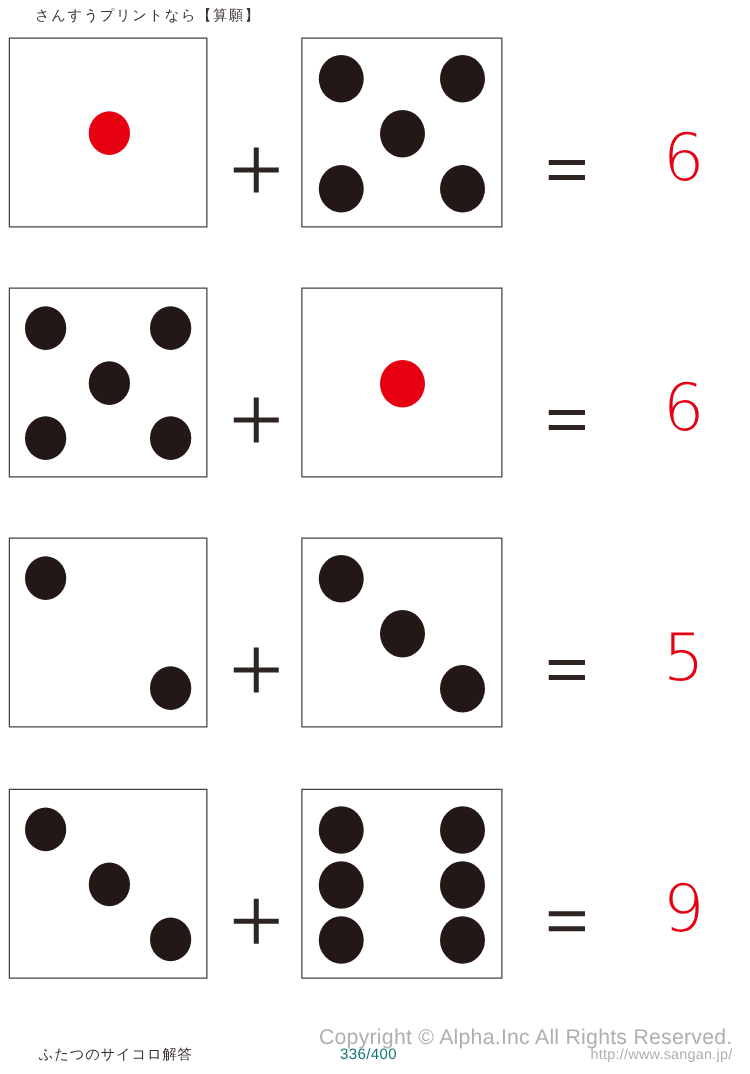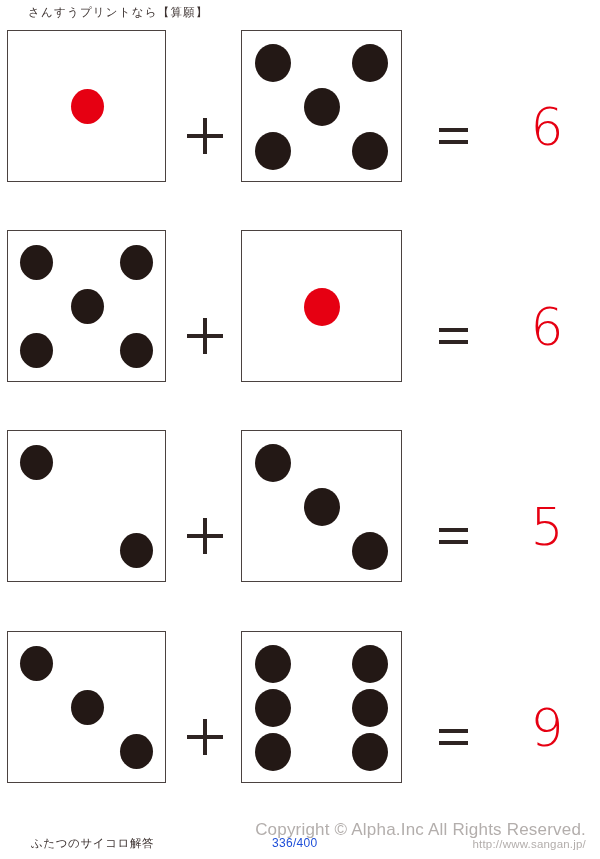--- a/index.html
+++ b/index.html
@@ -167,21 +167,21 @@
     color: #3c3230;
     white-space: nowrap;
     font-family: "DejaVu Sans", sans-serif;
     text-align: center;
   }
   .footer-page {
     position: absolute;
     left: 272px;
     top: 18px;
     font-size: 12px;
-    color: #1d4ed8;
+    color: #0f766e;
     letter-spacing: 0.3px;
     white-space: nowrap;
   }
   .footer-copy {
     position: absolute;
     right: 14px;
     top: 2px;
     font-size: 17px;
     color: #b3aeac;
     letter-spacing: 0.2px;

